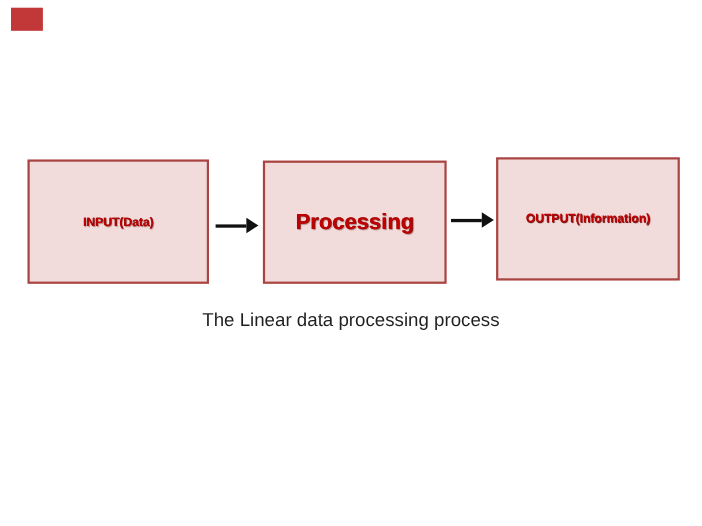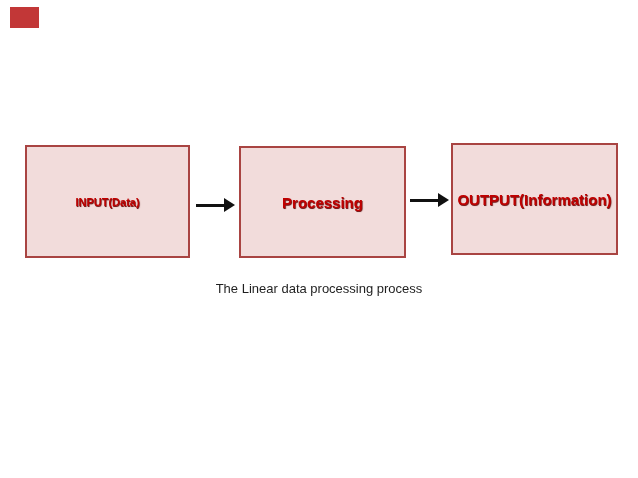--- a/index.html
+++ b/index.html
@@ -35,23 +35,23 @@
   }
   .box-label {
     font-weight: bold;
     color: var(--box-text, #c00000);
     text-shadow: 0.5px 0.5px 0 #7a1d1d, 1px 1px 1px rgba(90,15,15,0.45);
     letter-spacing: 0px;
   }
   .box-input  { left: 25px;  top: 145px; width: 165px; height: 113px; }
   .box-input .box-label { font-size: 11px; }
   .box-processing { left: 239px; top: 146px; width: 167px; height: 112px; }
-  .box-processing .box-label { font-size: 15px; }
+  .box-processing .box-label { font-size: 20px; }
   .box-output { left: 451px; top: 143px; width: 167px; height: 112px; }
-  .box-output .box-label { font-size: 15px; }
+  .box-output .box-label { font-size: 11px; }
   .arrow {
     position: absolute;
     height: 14px;
     display: flex;
     align-items: center;
   }
   .arrow .shaft {
     flex: 1;
     height: 3px;
     background: var(--arrow-color, #111111);
@@ -64,21 +64,21 @@
     border-left: 11px solid var(--arrow-color, #111111);
   }
   .arrow-1 { left: 196px; top: 198px; width: 39px; }
   .arrow-2 { left: 410px; top: 193px; width: 39px; }
   .caption {
     position: absolute;
     left: 0;
     right: 0;
     top: 281px;
     text-align: center;
-    font-size: 13px;
+    font-size: 17px;
     color: var(--caption-color, #1f1f1f);
   }
 </style>
 </head>
 <body>
 
 <div class="slide">
 
   <div class="corner-rect"></div>
 

